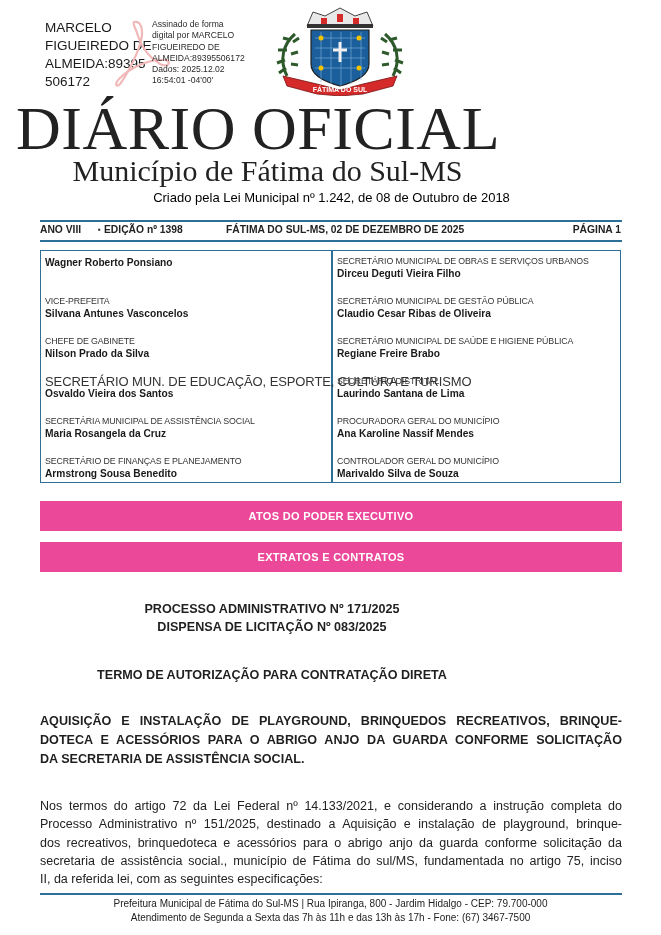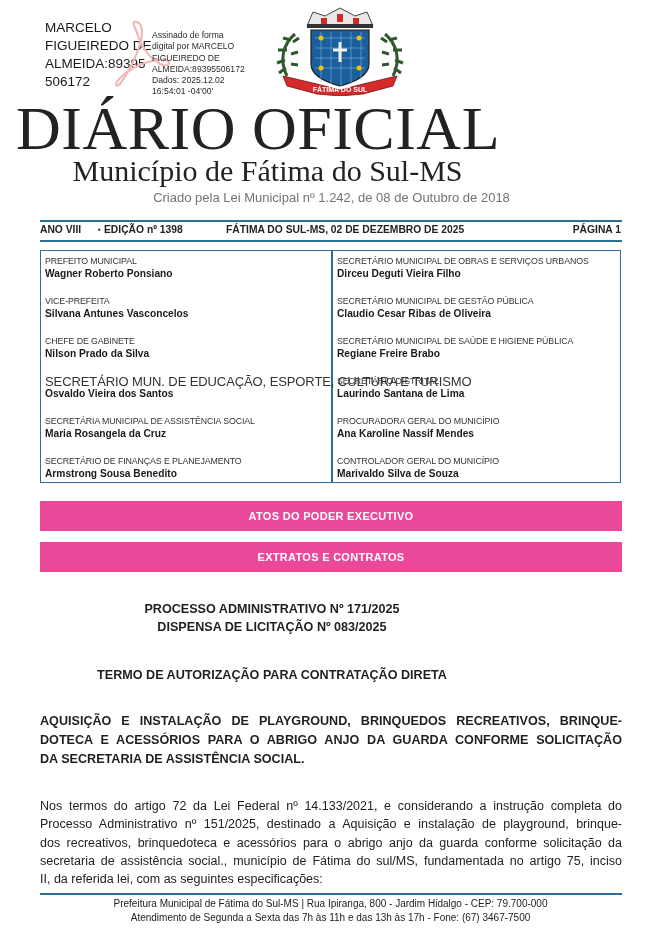--- a/index.html
+++ b/index.html
@@ -1,30 +1,30 @@
 <!DOCTYPE html>
 <html><head>
 <meta charset="utf-8">
 <style>
   html, body { margin: 0; padding: 0; background: #ffffff; }
   body { width: 661px; height: 935px; position: relative; overflow: hidden; font-family: "Liberation Sans", sans-serif; color: #1a1a1a; }
   .abs { position: absolute; }
 
   
   .sig-name { left: 45px; top: 19px; font-family: "Liberation Sans", sans-serif; font-size: 13.5px; line-height: 18px; color: #1a1a1a; white-space: pre; }
-  .sig-details { left: 152px; top: 30px; font-size: 8.6px; line-height: 11.3px; color: #2a2a2a; white-space: pre; }
+  .sig-details { left: 152px; top: 19px; font-size: 8.6px; line-height: 11.3px; color: #2a2a2a; white-space: pre; }
   .sig-mark { left: 112px; top: 18px; width: 60px; height: 72px; }
 
   
   .crest { left: 265px; top: 4px; width: 150px; height: 92px; }
 
   
   .title-main { left: 0; width: 654px; top: 94px; text-align: left; font-family: "Liberation Serif", serif; font-size: 62px; line-height: 68px; color: #222; letter-spacing: 0.5px; padding-left: 16px; }
   .title-sub { left: 0; width: 527px; top: 154px; text-align: center; font-family: "Liberation Serif", serif; font-size: 30px; line-height: 34px; color: #222; padding-left: 8px; box-sizing: border-box; }
-  .title-law { left: 0; width: 613px; top: 190px; text-align: center; font-size: 13px; line-height: 16px; color: #737373; padding-left: 50px; box-sizing: border-box; }
+  .title-law { left: 0; width: 613px; top: 190px; text-align: center; font-size: 13px; line-height: 16px; color: #000000; padding-left: 50px; box-sizing: border-box; }
 
   
   .rule { left: 40px; width: 582px; height: 1.5px; background: #2d6f96; }
   .edition-bar { left: 40px; top: 223px; width: 582px; height: 16px; font-size: 10.3px; font-weight: bold; color: #222; }
   .edition-bar span { position: absolute; top: 1px; white-space: nowrap; }
 
   
   .officials { left: 40px; top: 250px; width: 581px; height: 233px; border: 1.6px solid #2d6f96; box-sizing: border-box; }
   .officials .divider { position: absolute; left: 290px; top: 0; width: 1.5px; height: 100%; background: #2d6f96; }
   .off-col { position: absolute; top: 5px; width: 285px; }
@@ -104,21 +104,20 @@
   <span style="left:64px">EDIÇÃO nº 1398</span>
   <span style="left:186px">FÁTIMA DO SUL-MS, 02 DE DEZEMBRO DE 2025</span>
   <span style="right:1px">PÁGINA 1</span>
 </div>
 <div class="abs rule" style="top:240px"></div>
 
 <div class="abs officials">
   <div class="divider"></div>
   <div class="off-col" style="left:4px">
     <div class="off-item">
-        <div class="off-role">PREFEITO MUNICIPAL</div>
         <div class="off-name">Wagner Roberto Ponsiano</div>
       </div>
     <div class="off-item">
         <div class="off-role">VICE-PREFEITA</div>
         <div class="off-name">Silvana Antunes Vasconcelos</div>
       </div>
     <div class="off-item">
         <div class="off-role">CHEFE DE GABINETE</div>
         <div class="off-name">Nilson Prado da Silva</div>
       </div>

